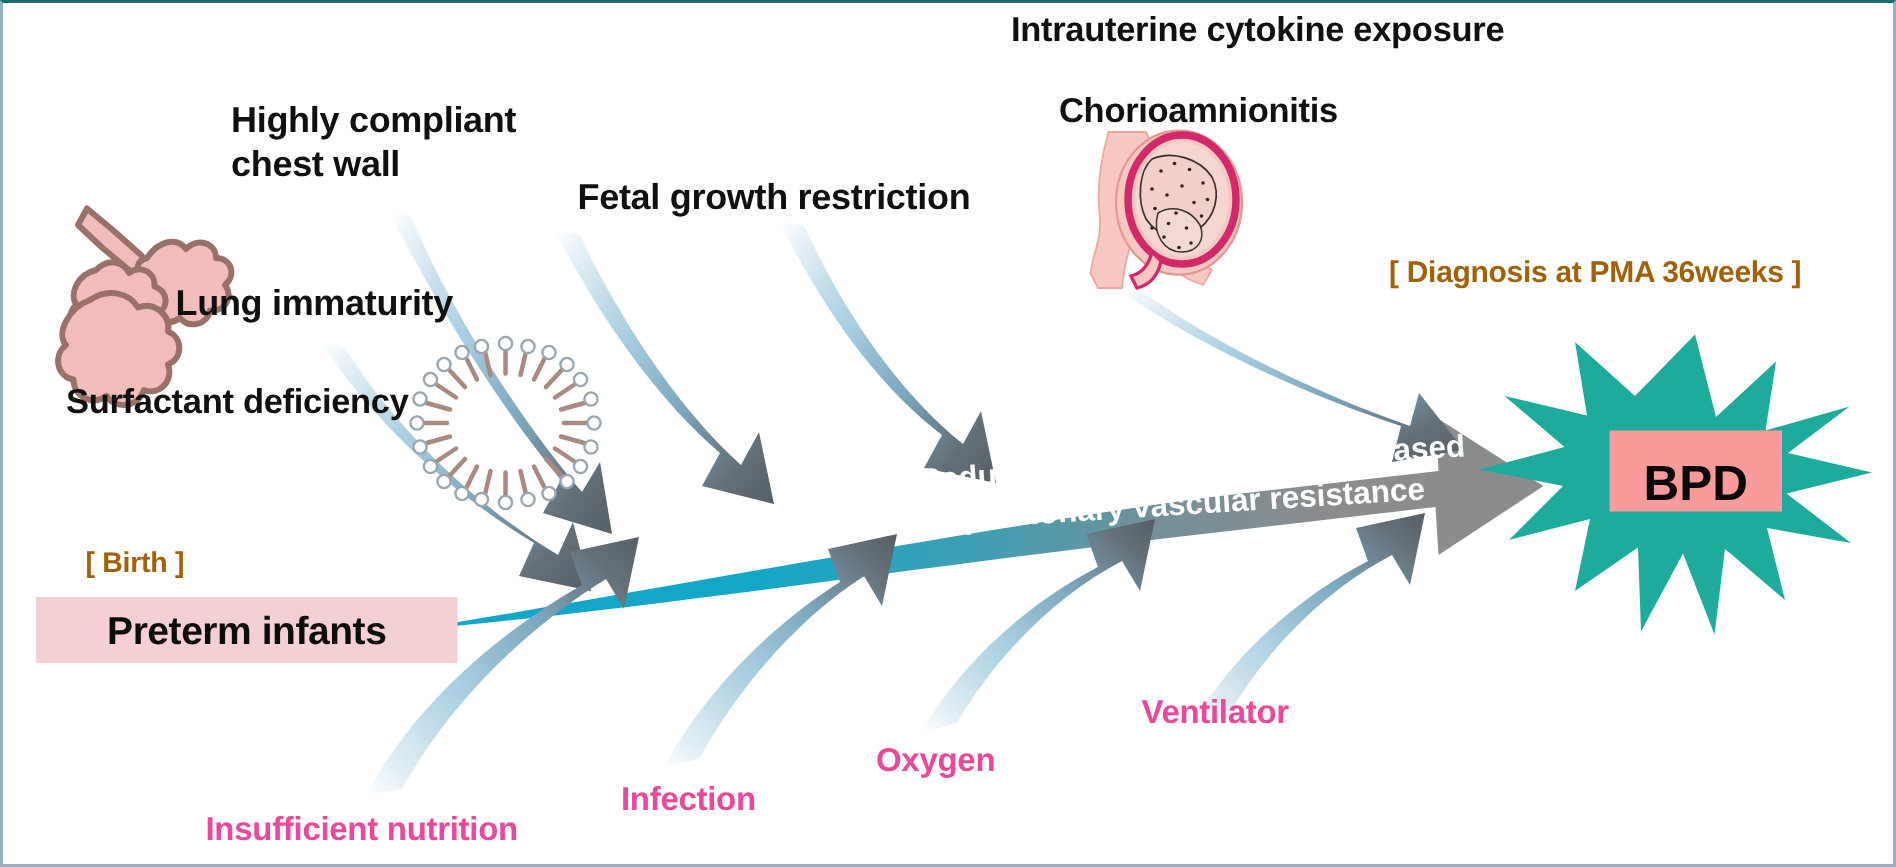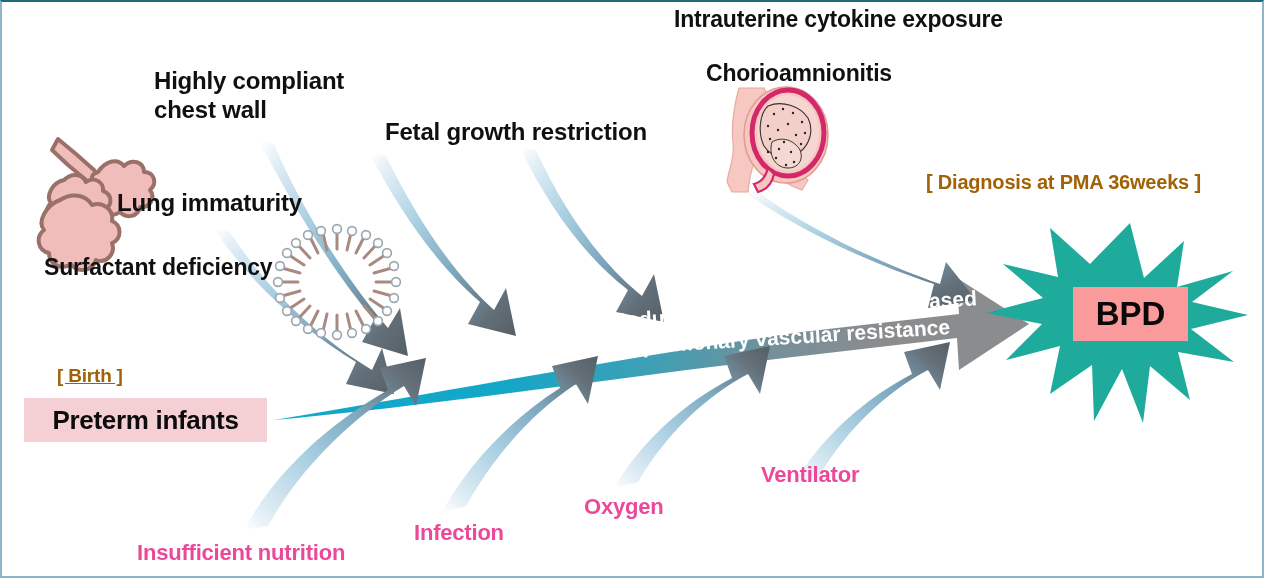--- a/index.html
+++ b/index.html
@@ -39,32 +39,32 @@
   .lbl-dark { color: #101010; }
   .lbl-gray { color: #ec4899; }
   .lbl-red  { color: #a16207; }
 
   #lbl-highly-compliant-chest-wall { left: 152px; top: 64px;  font-size: 24px; }
   #lbl-fetal-growth-restriction    { left: 383px; top: 115px; font-size: 24px; }
   #lbl-intrauterine-cytokine       { left: 672px; top: 3px;  font-size: 23px; }
   #lbl-chorioamnionitis            { left: 692px; top: 57px;  font-size: 23px; margin-left: 12px; }
   #lbl-lung-immaturity             { left: 115px; top: 186px; font-size: 24px; }
   #lbl-surfactant-deficiency       { left: 42px;  top: 251px; font-size: 23px; }
-  #lbl-birth                       { left: 55px;  top: 362px; font-size: 19px; text-decoration: underline; }
+  #lbl-birth                       { left: 55px;  top: 362px; font-size: 19px; }
   #lbl-diagnosis-pma               { left: 924px; top: 168px; font-size: 20px; }
   #lbl-insufficient-nutrition      { left: 135px; top: 538px; font-size: 22px; }
   #lbl-infection                   { left: 412px; top: 518px; font-size: 22px; }
   #lbl-oxygen                      { left: 582px; top: 492px; font-size: 22px; }
   #lbl-ventilator                  { left: 759px; top: 460px; font-size: 22px; }
 
   
   #preterm-box {
     position: absolute;
     left: 22px; top: 396px;
-    width: 243px; height: 44px;
+    width: 281px; height: 44px;
     background: #f4cfd3;
     display: flex;
     align-items: center;
     justify-content: center;
   }
   #preterm-box .txt {
     font-family: "Liberation Sans", sans-serif;
     font-weight: bold;
     font-size: 26px;
     color: #0c0c0c;
@@ -72,21 +72,21 @@
     letter-spacing: -0.3px;
   }
 
   
   #bpd-box {
     position: absolute;
     left: 1071px; top: 285px;
     width: 115px; height: 54px;
     background: #fa9a9a;
     display: flex;
-    align-items: center;
+    align-items: flex-end;
     justify-content: center;
   }
   #bpd-box .txt {
     font-family: "Liberation Sans", sans-serif;
     font-weight: bold;
     font-size: 33px;
     color: #090909;
     white-space: pre;
     letter-spacing: 0px;
   }

